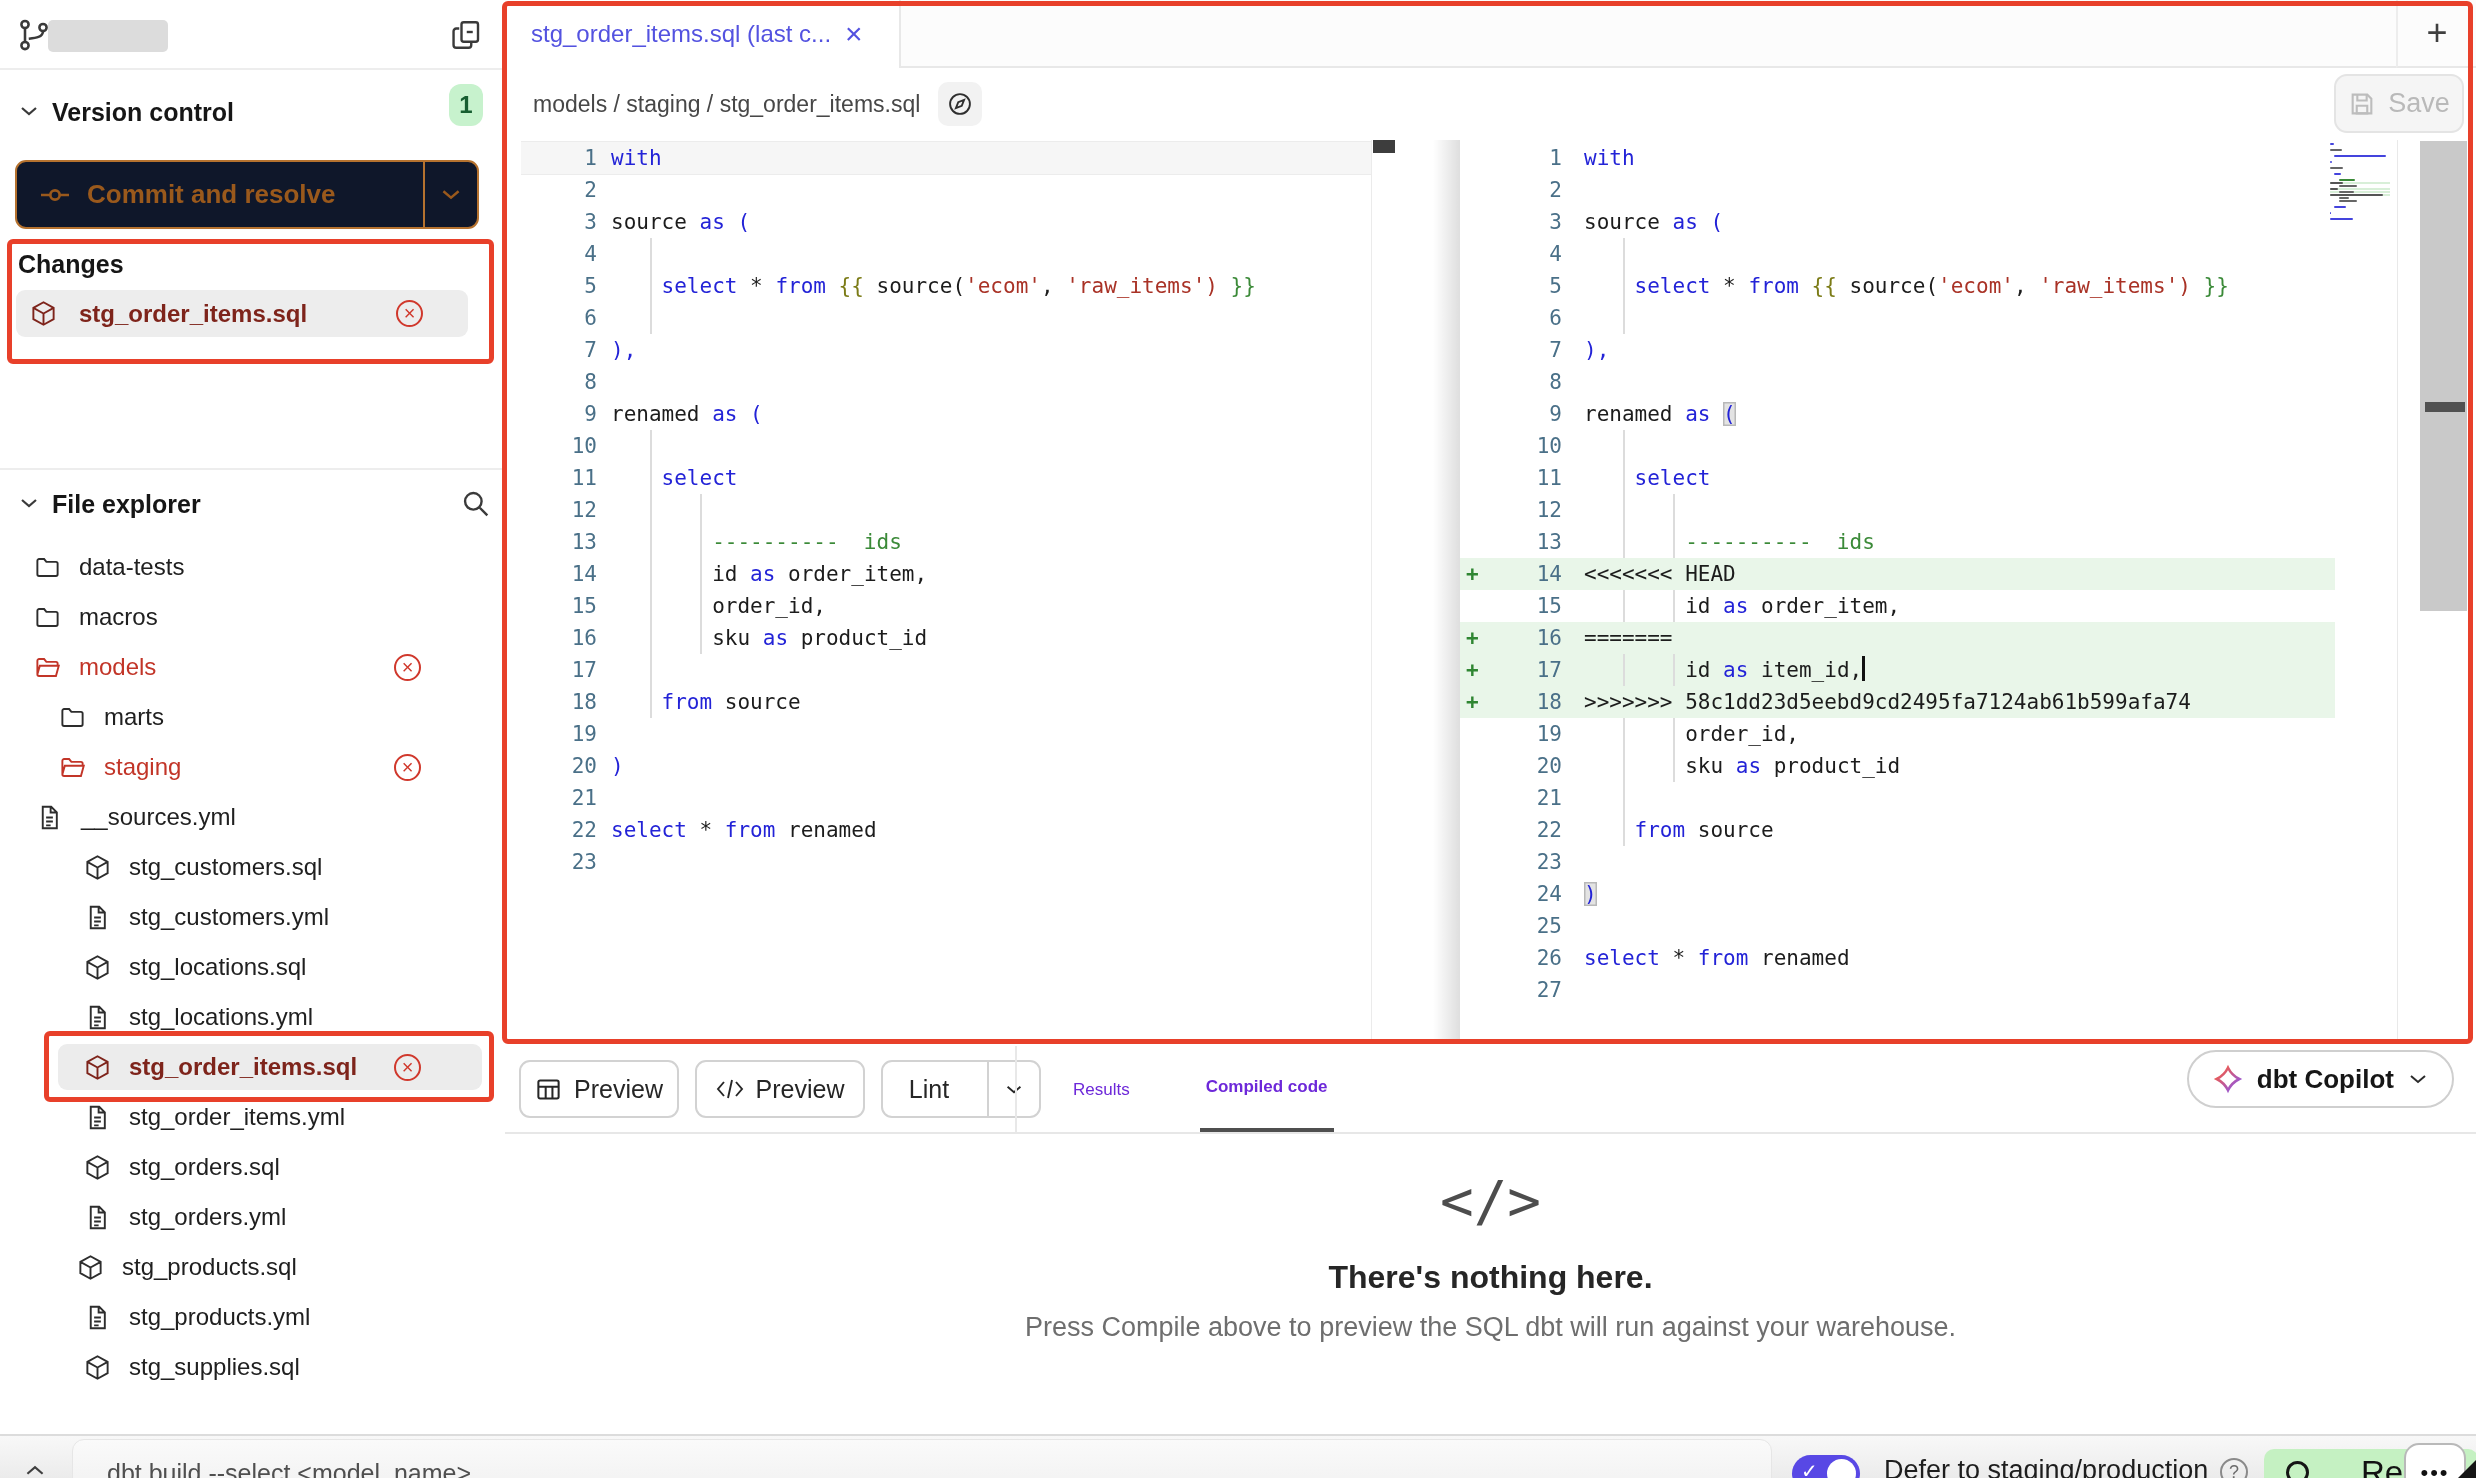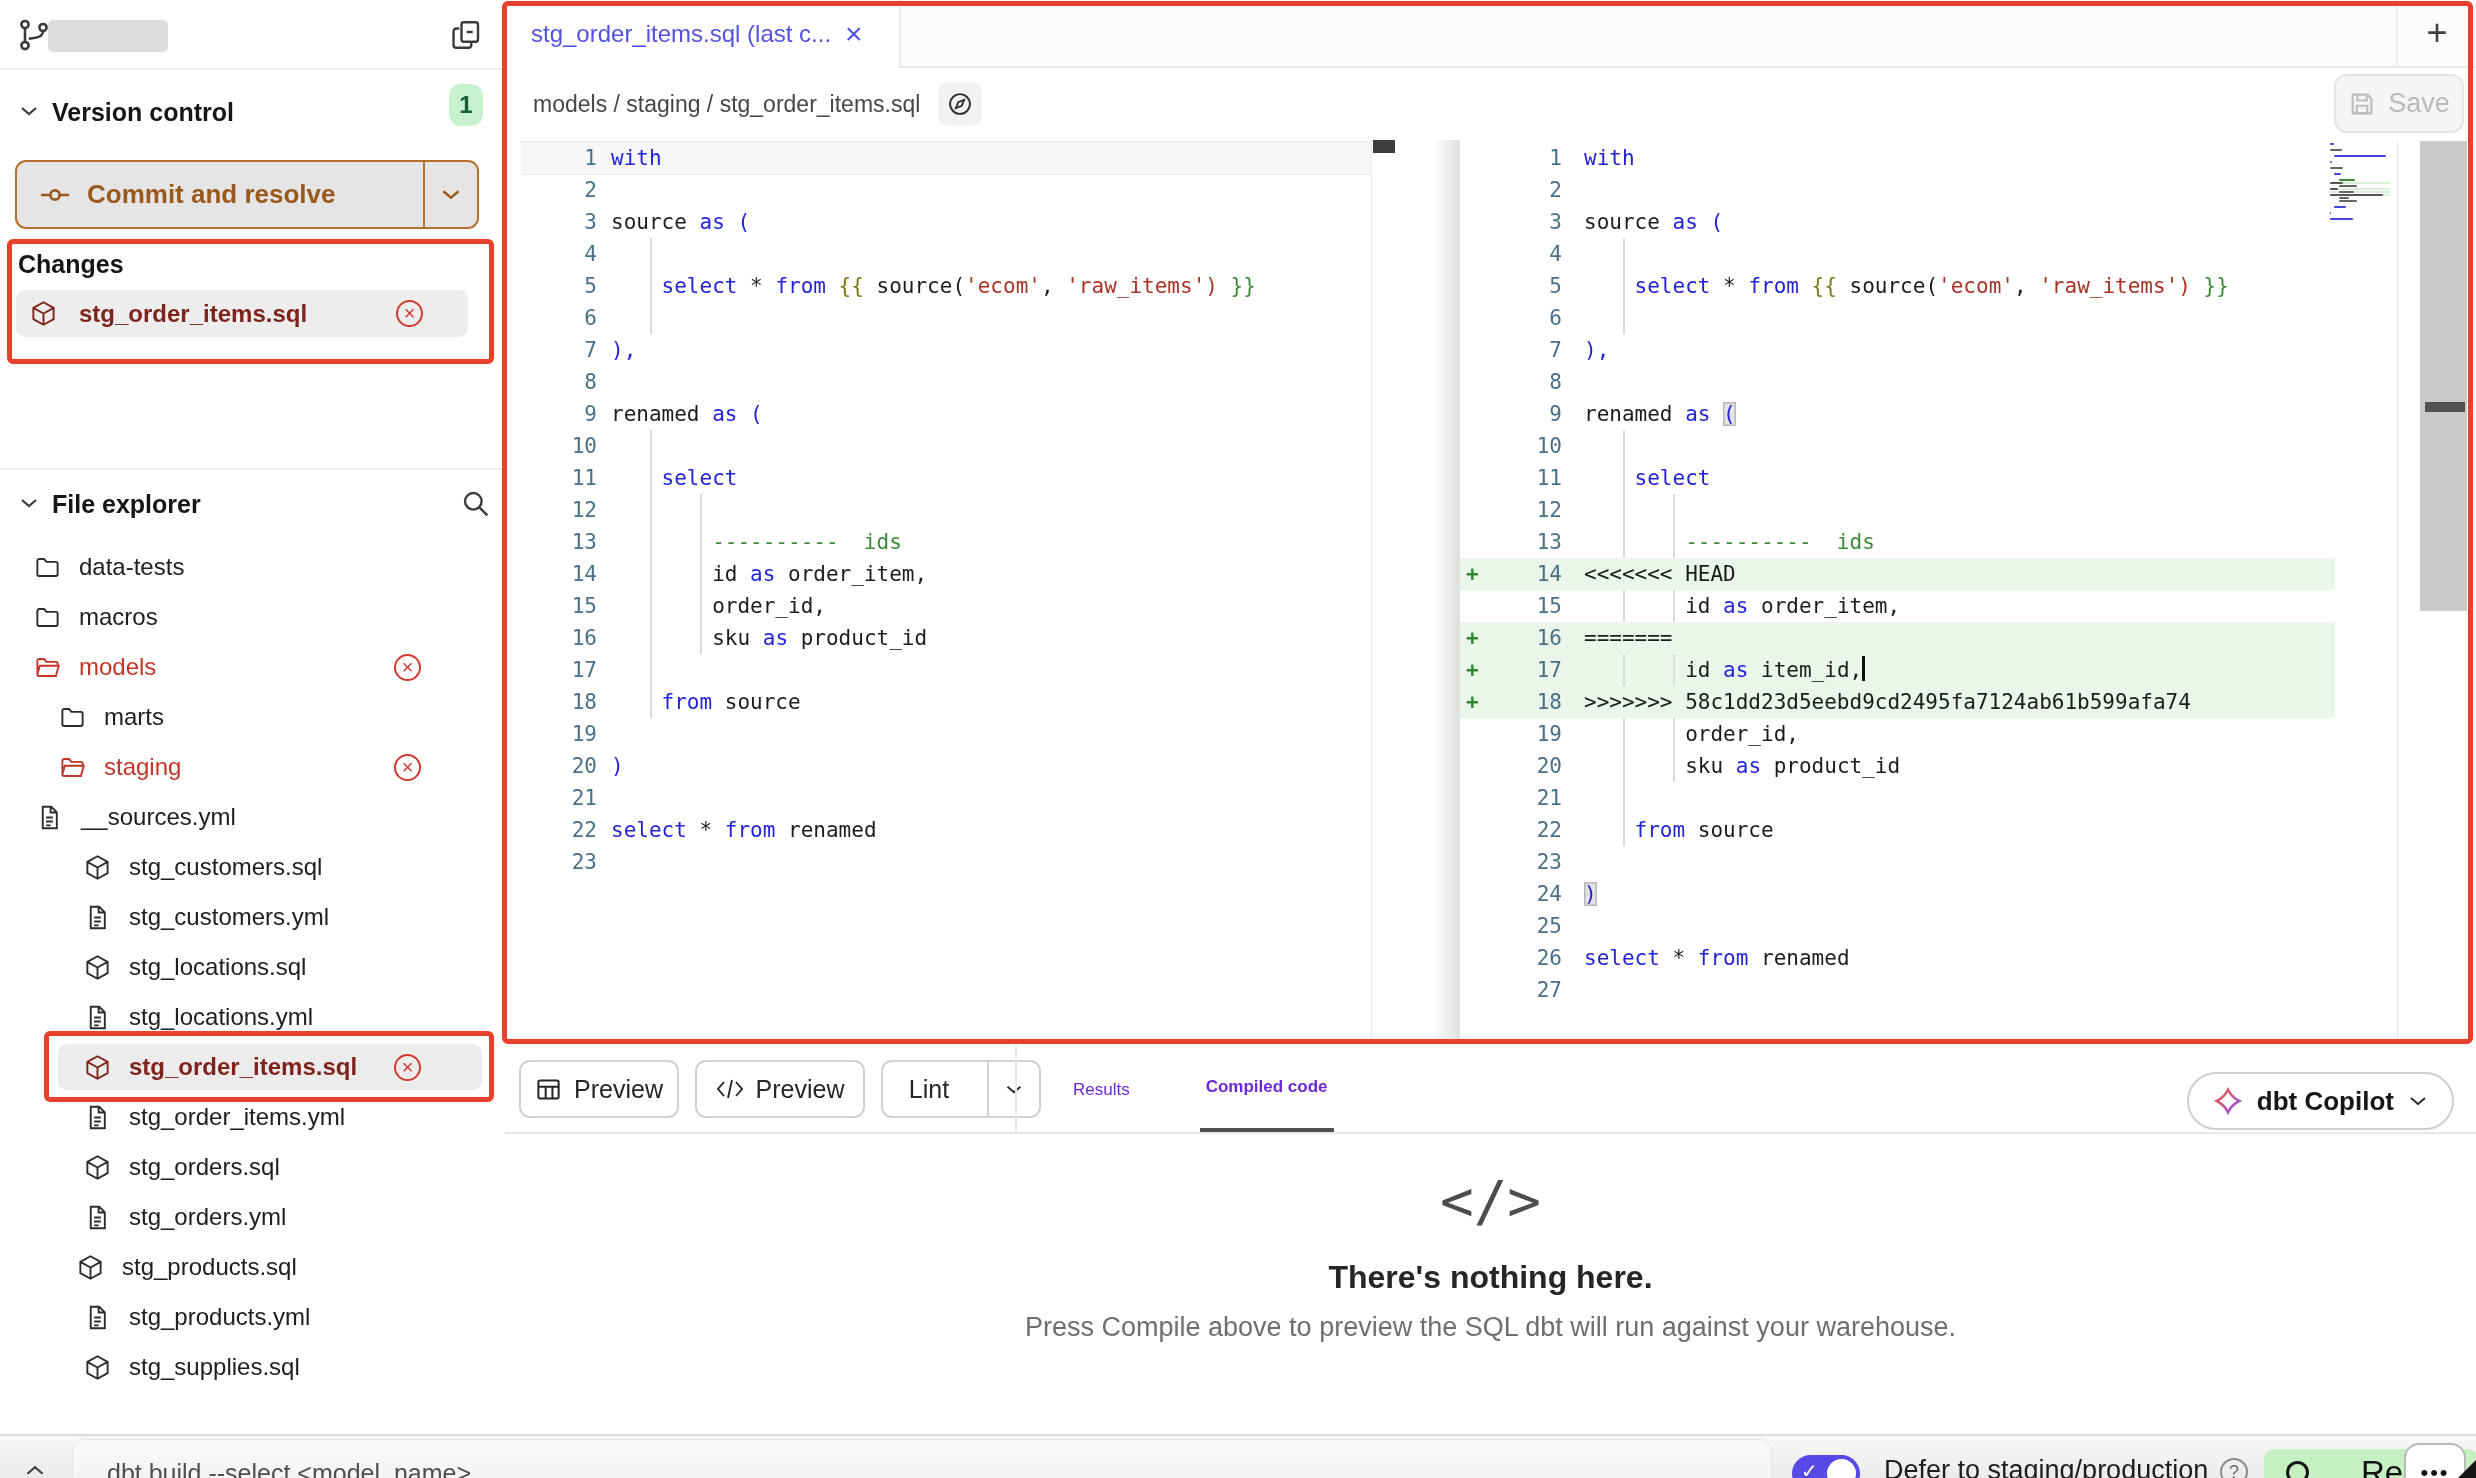--- a/index.html
+++ b/index.html
@@ -15,21 +15,21 @@
   .copydoc-icon { position:absolute; left:448px; top:17px; color:#3a3a3a; cursor:pointer; }
 
   .section-head { position:absolute; left:0; width:505px; height:44px; }
   .sec-title { position:absolute; left:52px; top:6px; font-size:25px; font-weight:700; color:#161616; }
   .sec-chev { position:absolute; left:20px; top:13px; }
 
   .vc-badge { position:absolute; left:449px; top:-8px; width:34px; height:42px; background:#c7f2cd; color:#175e31;
               border-radius:12px; font-size:24px; font-weight:600; display:flex; align-items:center; justify-content:center; }
 
   .commit-btn { position:absolute; left:15px; top:160px; width:464px; height:69px; border:2.5px solid #b5722f;
-                border-radius:11px; background:#e5e5e5; display:flex; align-items:stretch; cursor:pointer; }
+                border-radius:11px; background:#0f172a; display:flex; align-items:stretch; cursor:pointer; }
   .commit-main { flex:1; display:flex; align-items:center; padding-left:22px; gap:16px; }
   .commit-label { font-size:26px; font-weight:600; color:#9a591c; }
   .commit-split { width:54px; border-left:2px solid #b5722f; display:flex; align-items:center; justify-content:center; }
 
   .changes-label { position:absolute; left:18px; top:250px; font-size:25px; font-weight:700; color:#161616; }
   .changes-item { position:absolute; left:16px; top:290px; width:452px; height:47px; background:#ededed; border-radius:9px;
                   display:flex; align-items:center; cursor:pointer; }
   .changes-item .cube { color:#7e241b; margin-left:14px; }
   .changes-item .fname { margin-left:22px; font-size:24px; font-weight:600; color:#7e241b; }
 
@@ -114,21 +114,21 @@
             color:#262626; cursor:pointer; }
   #btn-preview { left:14px; width:160px; }
   #btn-compile { left:190px; width:170px; }
   #lint-group  { left:376px; width:160px; padding:0; }
   .lint-main { flex:1; text-align:center; }
   .lint-split { width:52px; height:100%; border-left:2px solid #d2d2d2; display:flex; align-items:center; justify-content:center; cursor:pointer; }
   #tb-divider { position:absolute; left:510px; top:0; width:2px; height:86px; background:#e8e8e8; }
   #tb-tabs { position:absolute; left:556px; top:0; height:88px; display:flex; gap:58px; }
   .res-tab { height:100%; display:flex; align-items:center; font-size:17px; color:#6d28d9; cursor:pointer; padding:0 6px;margin-left:6px; }
   .res-tab.active { font-weight:600; border-bottom:6px solid #4f4f4f; }
-  #copilot-btn { position:absolute; right:22px; top:26px; height:58px; border:2px solid #cfcfcf; border-radius:29px;
+  #copilot-btn { position:absolute; right:22px; top:4px; height:58px; border:2px solid #cfcfcf; border-radius:29px;
                  background:#fff; display:flex; align-items:center; padding:0 24px; gap:14px; cursor:pointer; }
   #copilot-btn span { font-size:26px; font-weight:600; color:#161616; }
 
   #results { position:absolute; left:0; top:1134px; width:1971px; height:271px; background:#fff;
              display:flex; flex-direction:column; align-items:center; padding-top:34px; }
   .empty-icon { font-size:56px; color:#4d4d4d; font-family:"DejaVu Sans Mono",monospace; }
   .empty-title { margin-top:26px; font-size:32px; font-weight:700; color:#262626; }
   .empty-sub { margin-top:16px; font-size:27px; color:#6e6e6e; }
 
   

